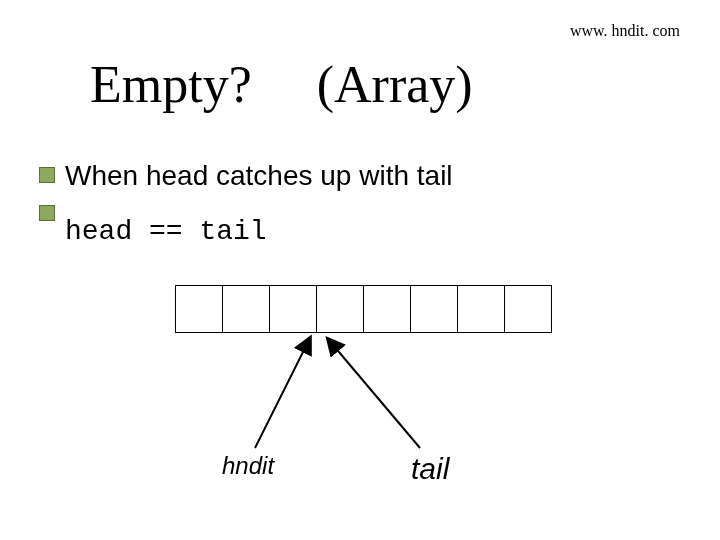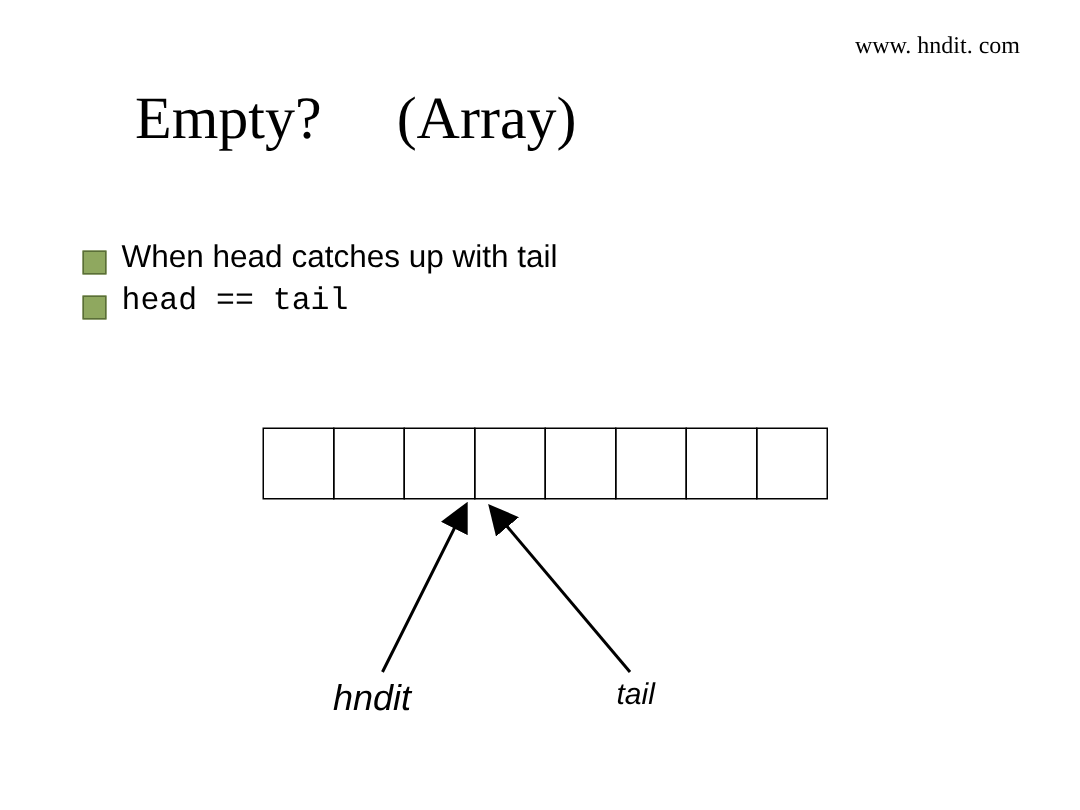--- a/index.html
+++ b/index.html
@@ -1,28 +1,28 @@
 <!DOCTYPE html>
 <html><head>
 <meta charset="utf-8">
 <style>
   * { margin: 0; padding: 0; box-sizing: border-box; }
   html, body { width: 720px; height: 540px; background: #fff; font-family: "Times New Roman", Times, serif; color: #000; }
   .slide { position: relative; width: 720px; height: 540px; }
   .url { position: absolute; top: 22px; right: 40px; font-family: Liberation Serif, serif; font-size: 16px; }
-  .title { position: absolute; top: 55px; left: 90px; font-size: 40px; font-weight: normal; }
-  .bullets { position: absolute; top: 160px; left: 55px; font-family: Arial, Helvetica, sans-serif; font-size: 21px; }
+  .title { position: absolute; top: 55px; left: 90px; font-size: 52px; font-weight: normal; }
+  .bullets { position: absolute; top: 160px; left: 39px; font-family: Arial, Helvetica, sans-serif; font-size: 28px; }
   .bullet { display: flex; align-items: flex-start; margin-bottom: 6px; }
   .sq { width: 16px; height: 16px; background: #8fa85f; border: 1px solid #5a6e38; margin-top: 7px; margin-right: 10px; flex: 0 0 auto; }
-  .mono { font-family: "Courier New", Courier, monospace; }
+  .mono { font-family: "Courier New", Courier, monospace; margin-top: 18px; }
   .array { position: absolute; top: 285px; left: 175px; display: flex; }
   .cell { width: 48px; height: 48px; border: 1px solid #000; margin-left: -1px; }
   .cell:first-child { margin-left: 0; }
   .lbl-head { position: absolute; top: 452px; left: 222px; font-family: Arial, Helvetica, sans-serif; font-style: italic; font-size: 24px; }
-  .lbl-tail { position: absolute; top: 452px; left: 411px; font-family: Arial, Helvetica, sans-serif; font-style: italic; font-size: 20px; }
+  .lbl-tail { position: absolute; top: 452px; left: 411px; font-family: Arial, Helvetica, sans-serif; font-style: italic; font-size: 30px; }
   .arrows { position: absolute; top: 333px; left: 0; }
 </style>
 </head>
 <body>
 
 <div class="slide">
   <div class="url">www. hndit. com</div>
 
   <div class="title">
     <span>Empty?</span>

